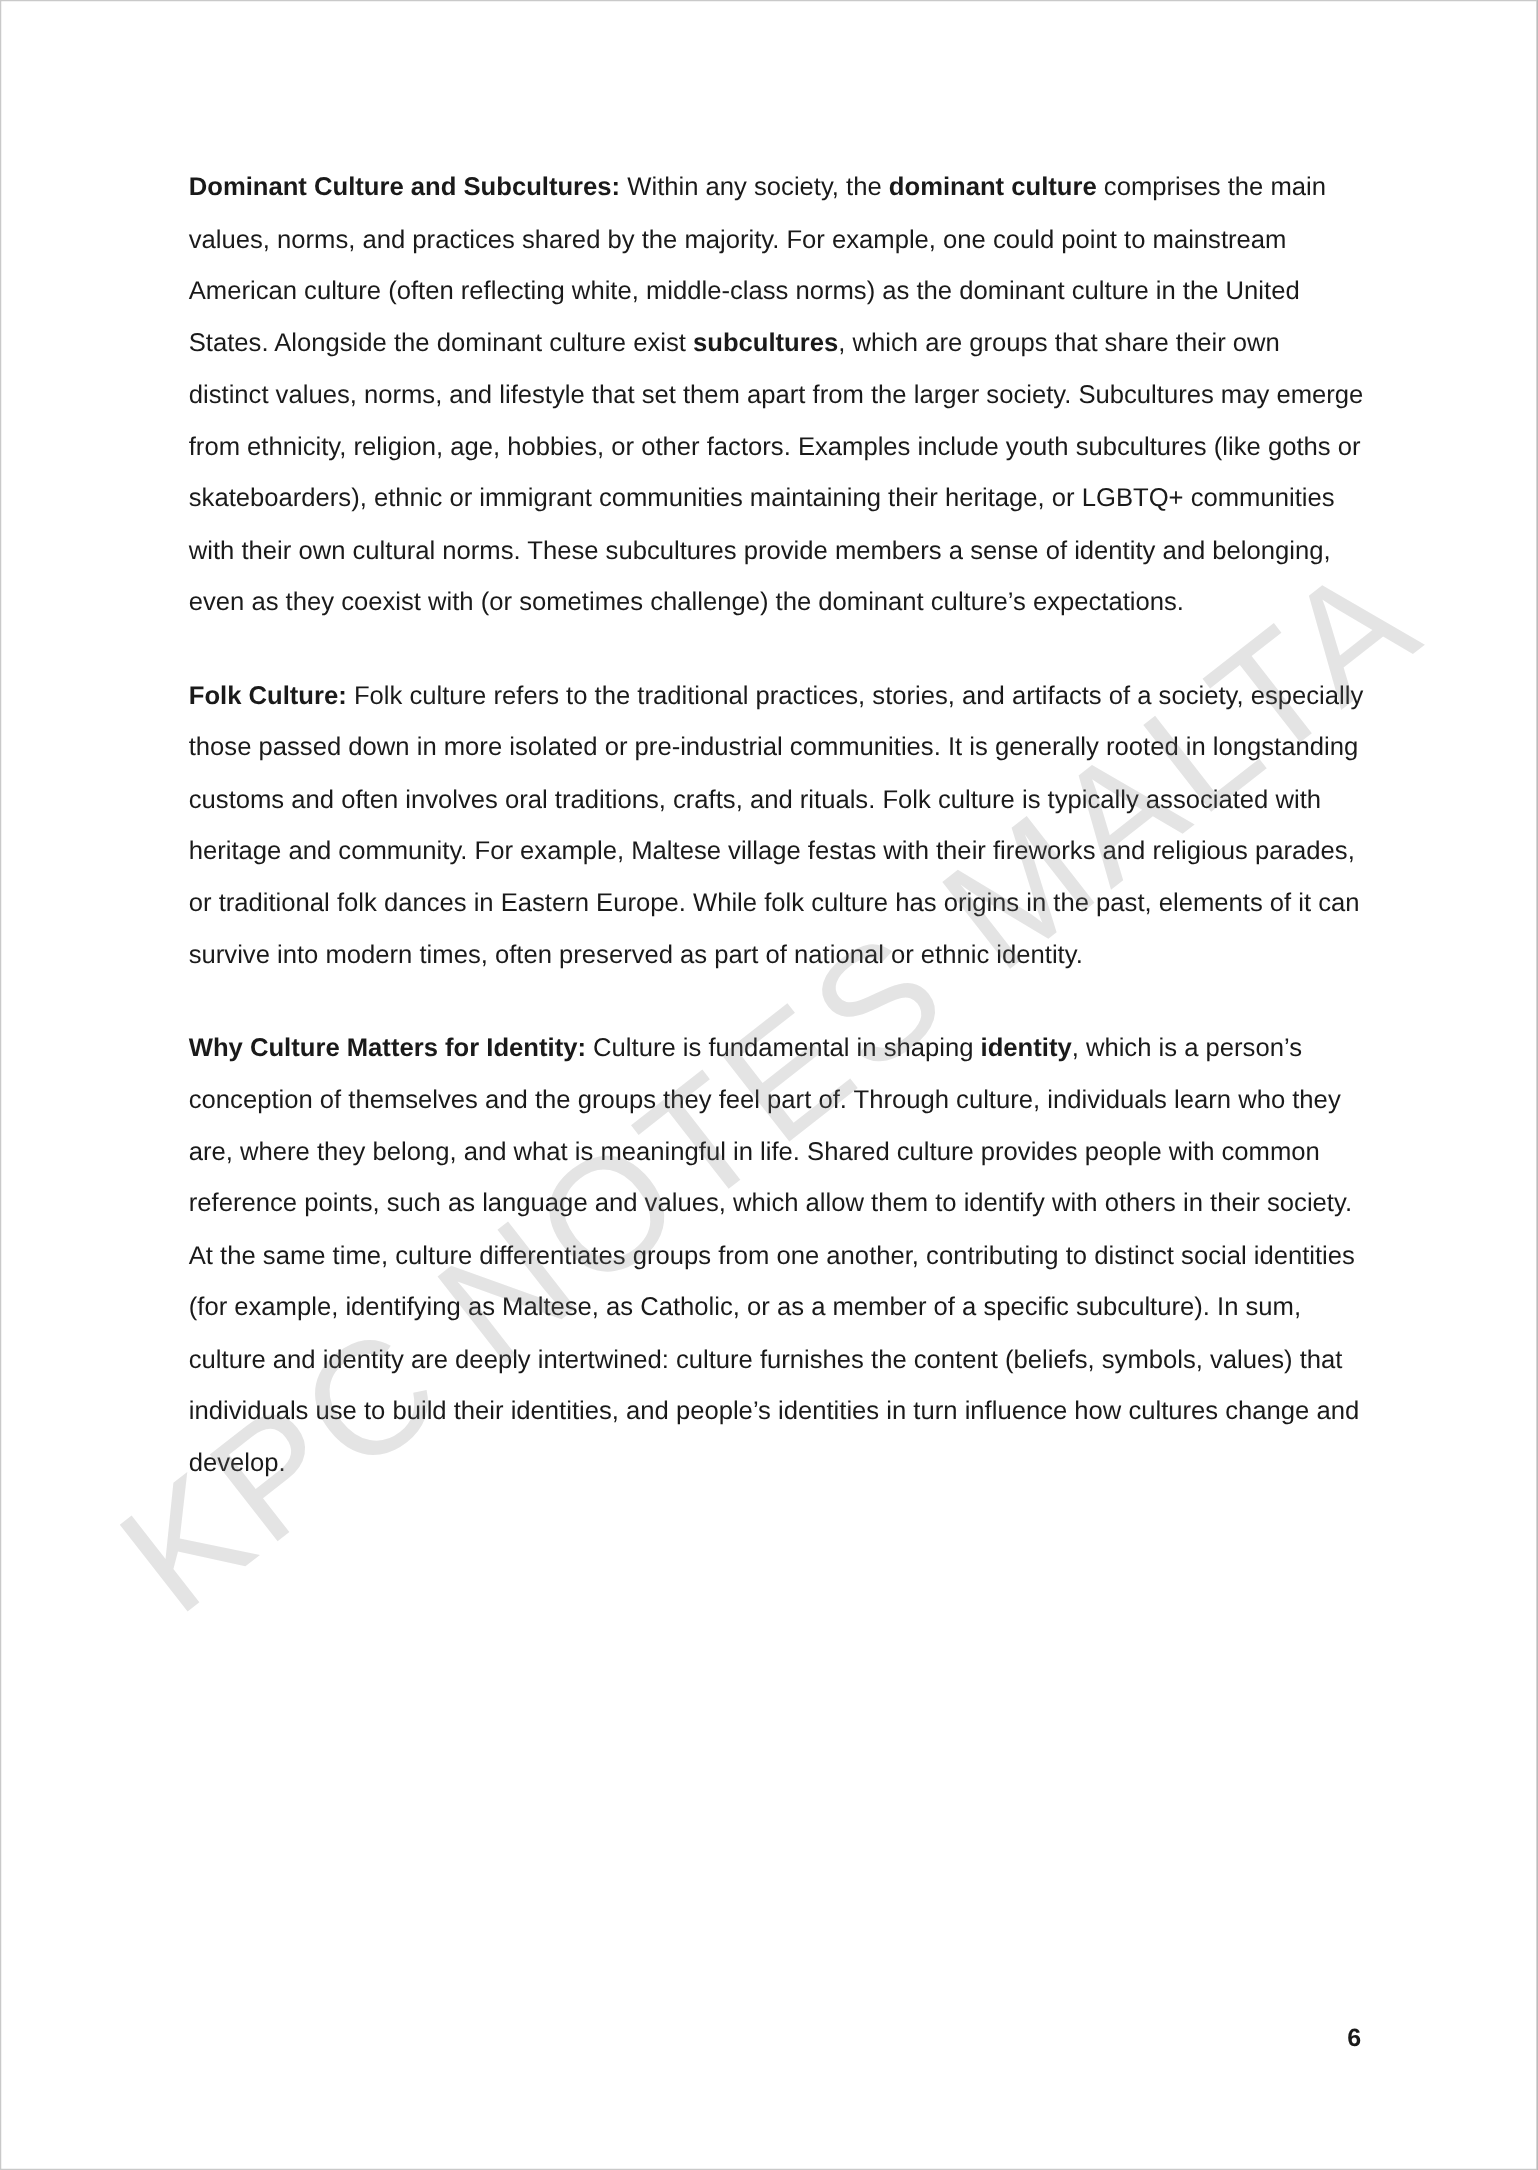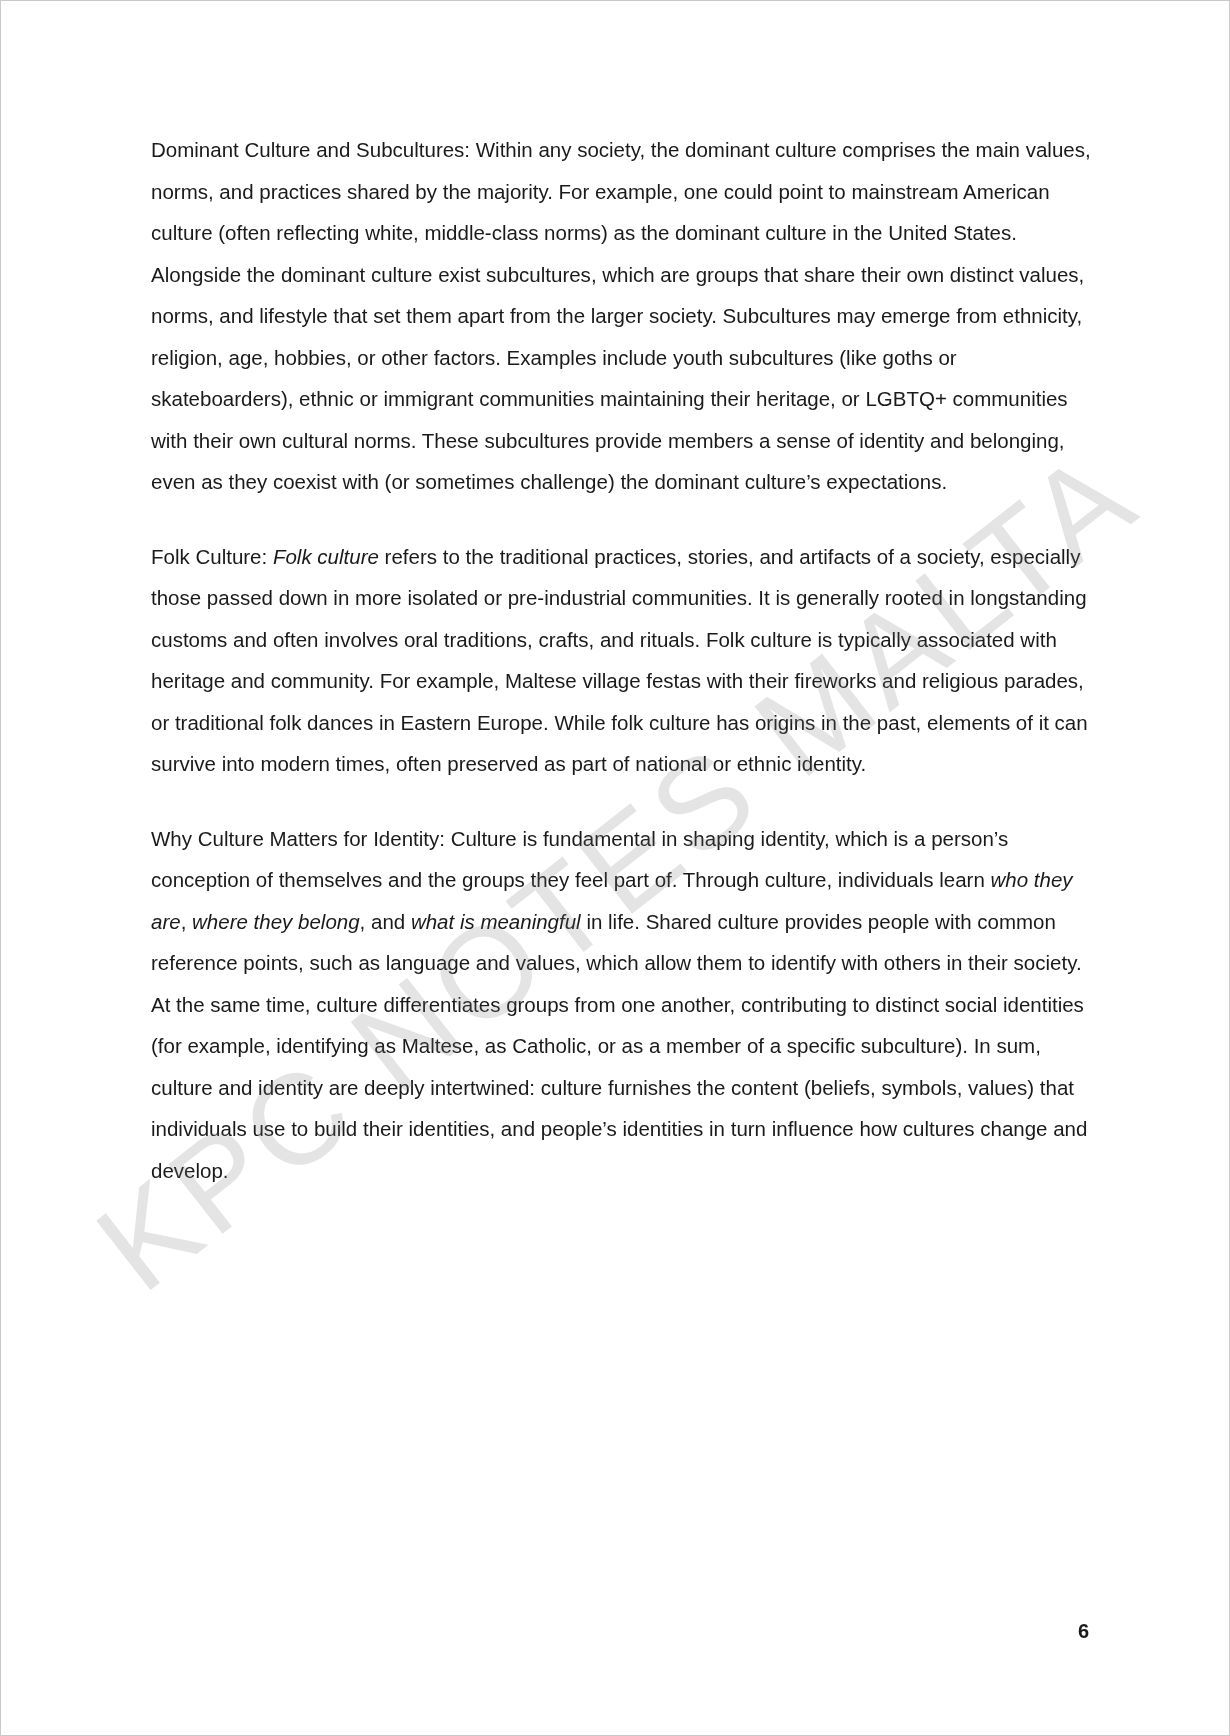--- a/index.html
+++ b/index.html
@@ -51,22 +51,22 @@
     margin: 0 0 33px 0;
     font-size: 20.5px;
     line-height: 41.5px;
     color: #1a1a1a;
     text-align: left;
     font-family: "Liberation Sans", sans-serif;
   }
   p.para:last-of-type {
     margin-bottom: 0;
   }
-  .b { font-weight: normal; }
-  .i { font-style: italic; }
+  .b { font-weight: bold; }
+  .i { }
   .page-number {
     position: absolute;
     right: 140px;
     bottom: 92px;
     font-size: 20px;
     font-weight: bold;
     color: #1a1a1a;
     z-index: 3;
   }
 </style>

